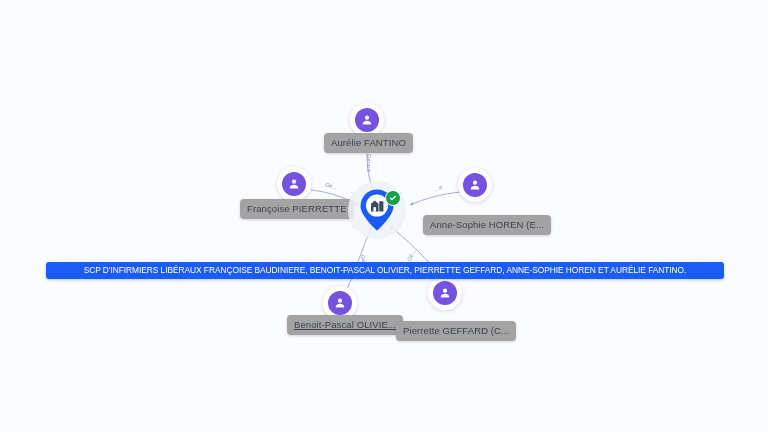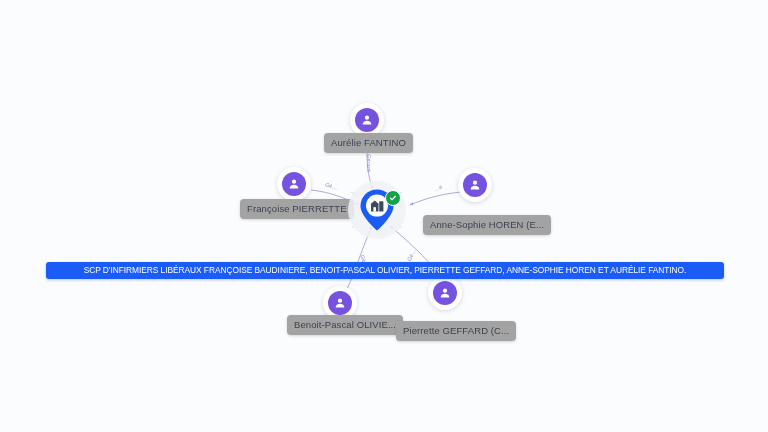--- a/index.html
+++ b/index.html
@@ -193,21 +193,21 @@
   <div class="node-label" style="left:423px; top:200px;margin-top:15px;">Anne-Sophie HOREN (E...</div>
 
   <div class="person-node" style="left:323px; top:286px;">
     <span class="person-avatar">
       <svg width="14" height="14" viewBox="0 0 24 24" fill="#ffffff">
         <circle cx="12" cy="8" r="3.6"></circle>
         <path d="M4.6 19.5c0-3.9 3.3-6.2 7.4-6.2s7.4 2.3 7.4 6.2z"></path>
       </svg>
     </span>
   </div>
-  <div class="node-label" style="left:287px; top:315px;">Benoit-Pascal OLIVIE...</div>
+  <div class="node-label" style="left:287px; top:315px;text-decoration:underline;">Benoit-Pascal OLIVIE...</div>
 
   <div class="person-node" style="left:428px; top:276px;">
     <span class="person-avatar">
       <svg width="14" height="14" viewBox="0 0 24 24" fill="#ffffff">
         <circle cx="12" cy="8" r="3.6"></circle>
         <path d="M4.6 19.5c0-3.9 3.3-6.2 7.4-6.2s7.4 2.3 7.4 6.2z"></path>
       </svg>
     </span>
   </div>
   <div class="node-label" style="left:396px; top:321px;">Pierrette GEFFARD (C...</div>

